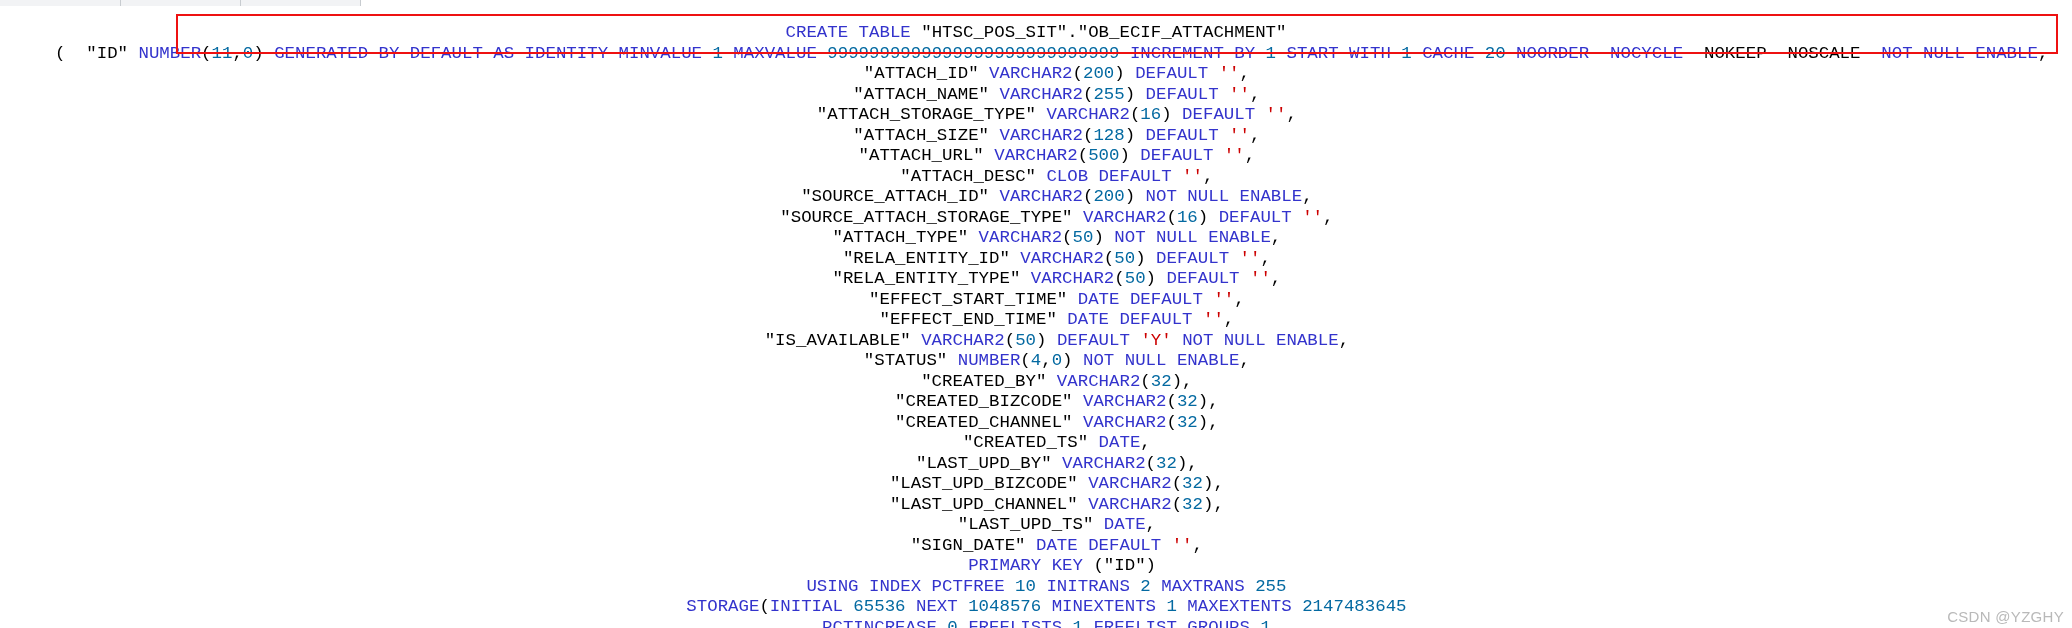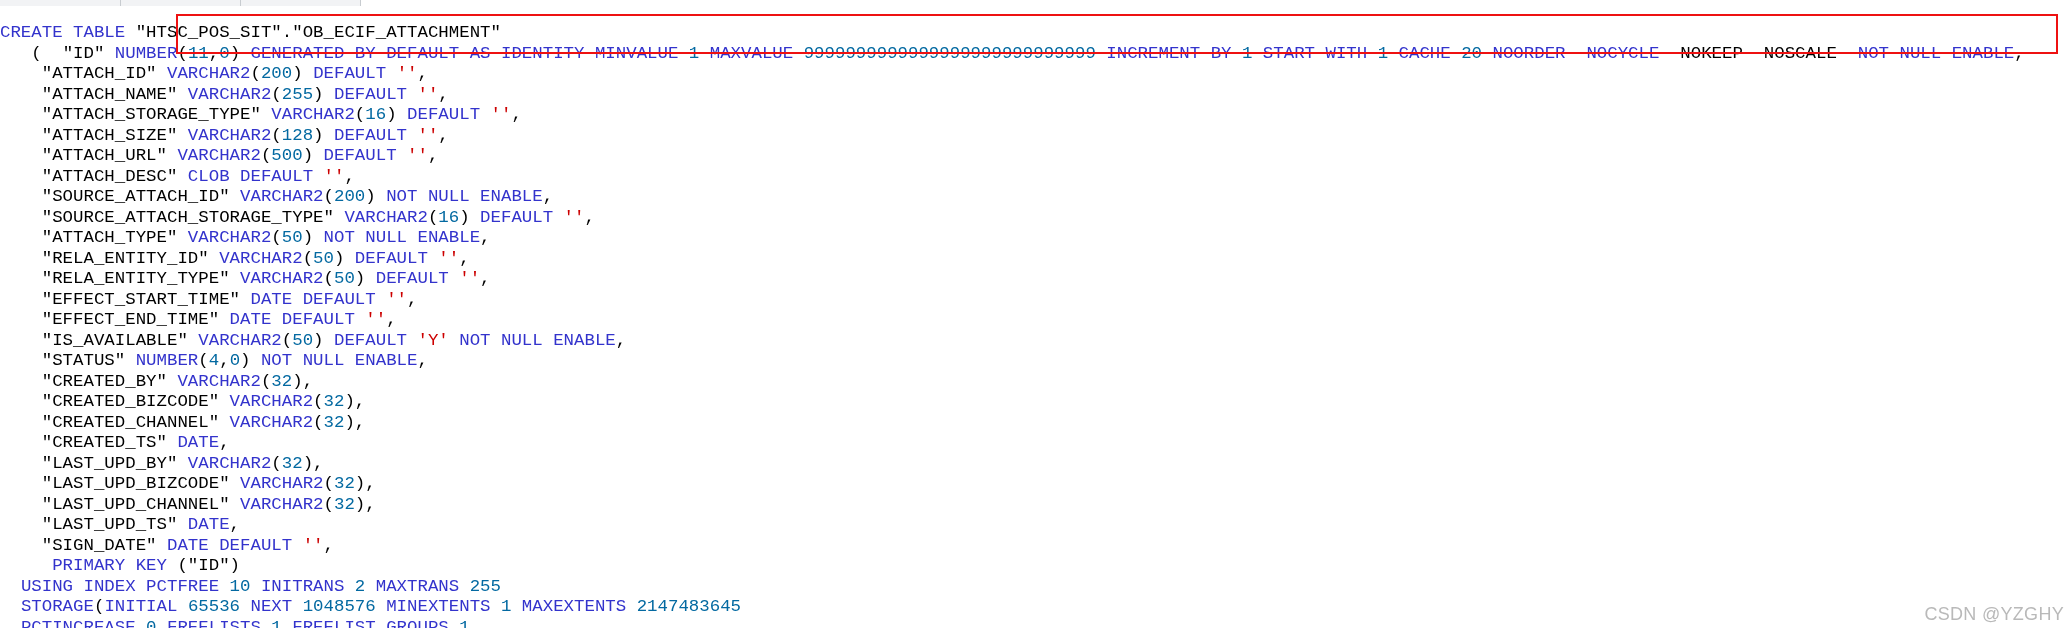--- a/index.html
+++ b/index.html
@@ -55,20 +55,21 @@
     line-height: 20.5px;
     letter-spacing: 0px;
     color: #000000;
     white-space: pre;
     -webkit-font-smoothing: none;
   }
   #code .ln {
     display: block;
     height: 20.5px;
     white-space: pre;
+    text-align: center;
   }
   
   .kw   { color: #3333cc; }   
   .num  { color: #0a8f3c; }   
   .str  { color: #cc0000; }   
   .id   { color: #000000; }   
   .pl   { color: #000000; }   
 
   
   #annotation-box {
@@ -80,21 +81,21 @@
     border: 2px solid #ee1111;
     background: transparent;
     pointer-events: none;
   }
 
   #watermark {
     position: absolute;
     right: 8px;
     bottom: 3px;
     font-family: "Liberation Sans", sans-serif;
-    font-size: 18px;
+    font-size: 15px;
     color: #b9b9b9;
     letter-spacing: 0.3px;
     white-space: nowrap;
     margin-top: 34px;
   }
 </style>
 <style>.kw{color:#3333cc;}.num{color:#0369a1;}.str{color:#cc0000;}.id,.pl{color:#000000;}#annotation-box{border-color:#ee1111;}#watermark{color:#b9b9b9;}</style></head>
 <body>
 
 <div id="app">

